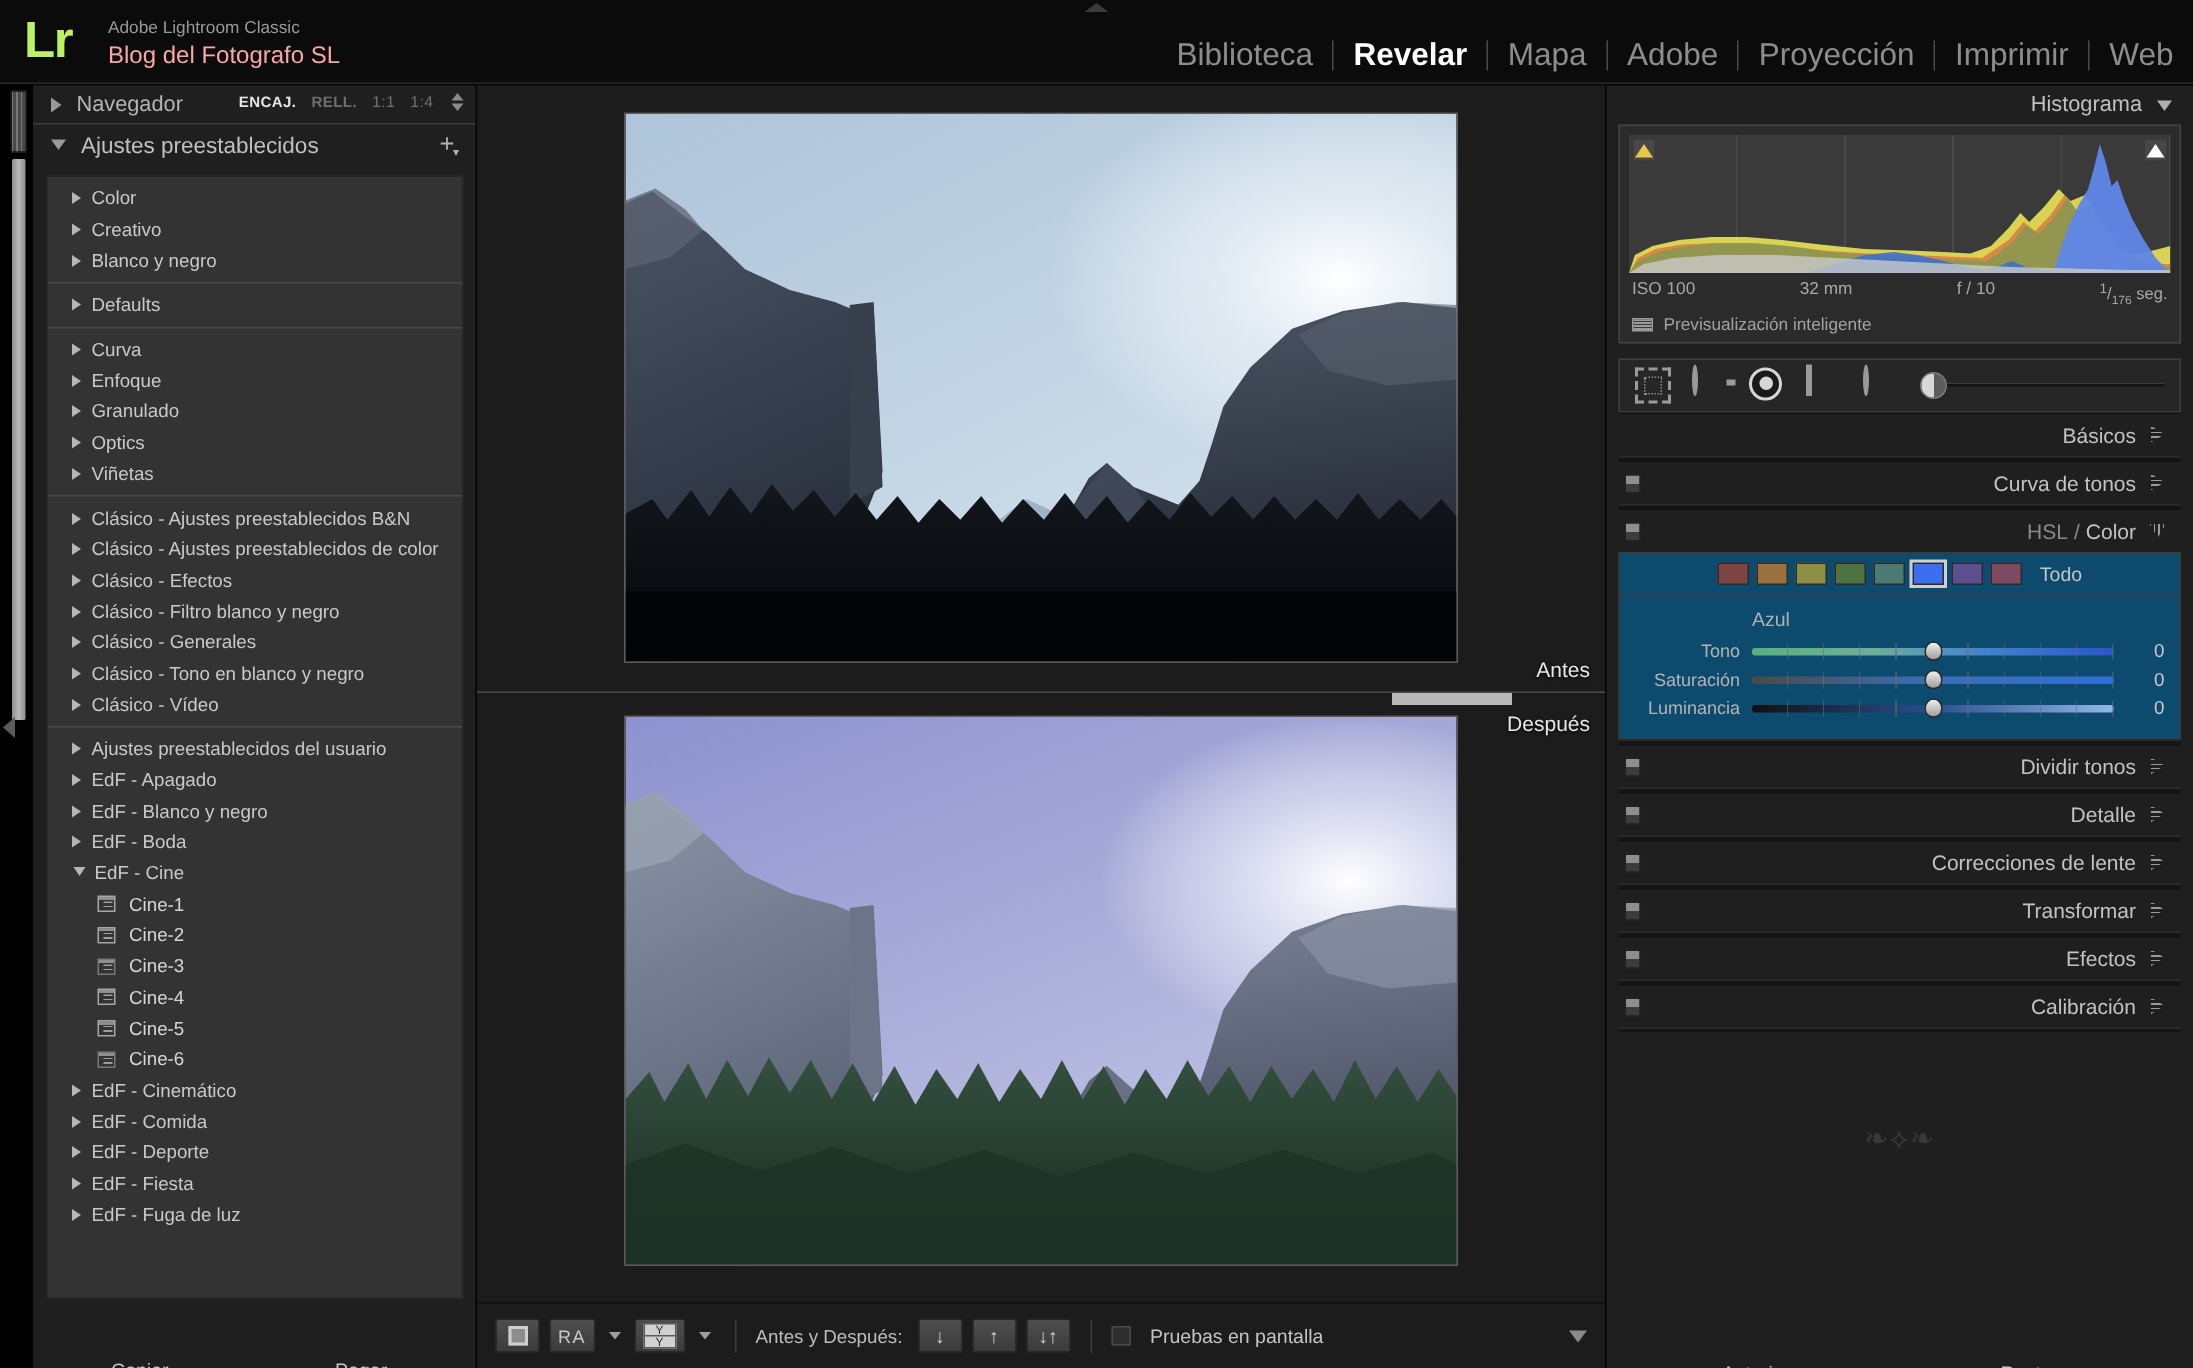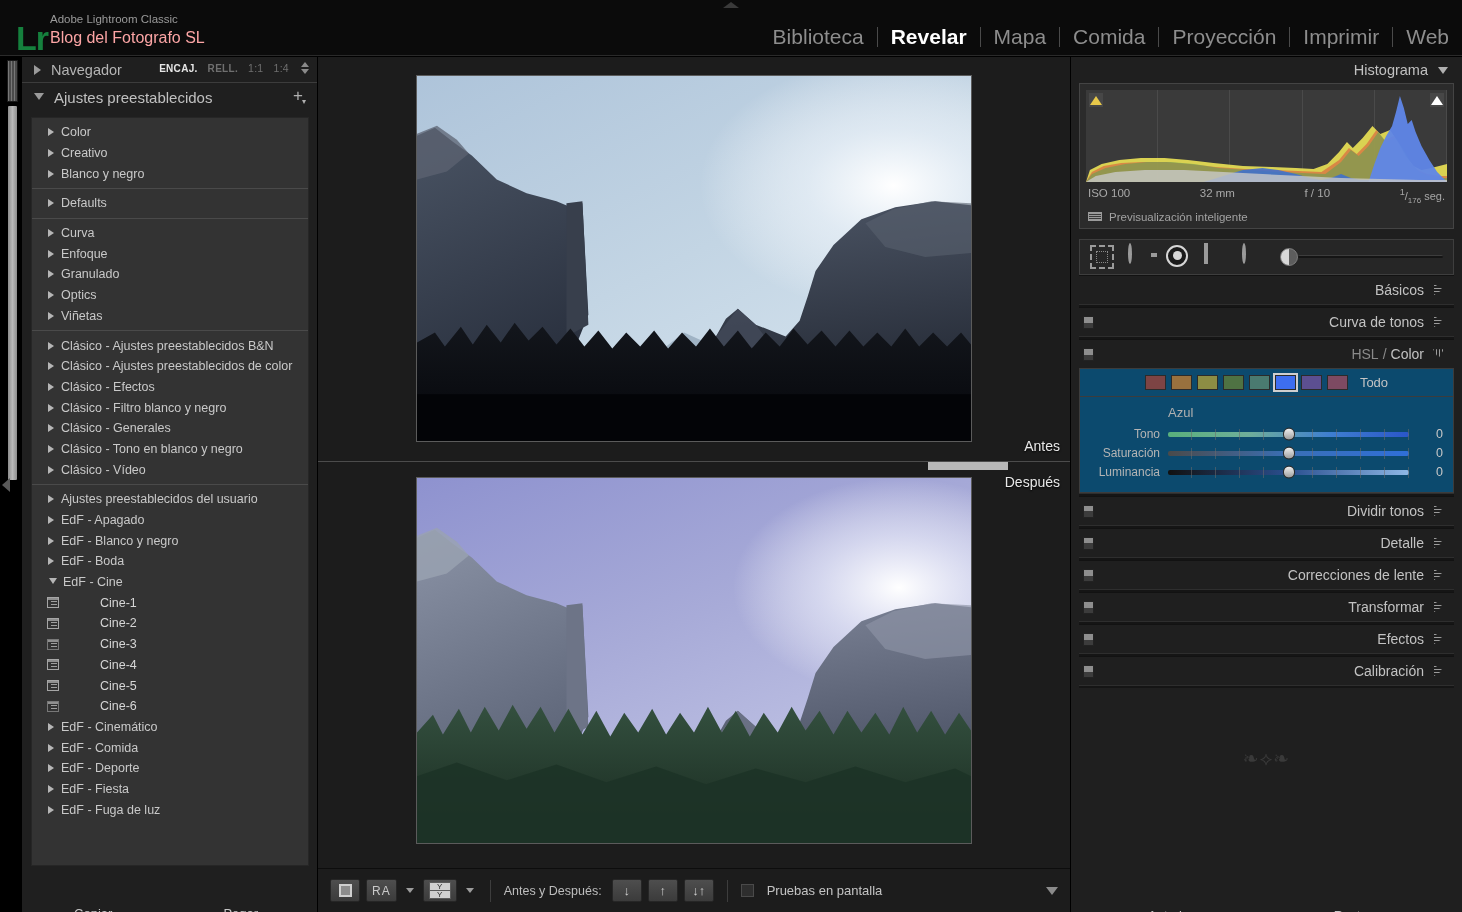--- a/index.html
+++ b/index.html
@@ -9,26 +9,25 @@
     font-family: "Liberation Sans", sans-serif;
     overflow: hidden;
     -webkit-font-smoothing: antialiased;
   }
   .app { position: relative; width: 1462px; height: 912px; background: #000; }
 
   
   .topbar { position: absolute; left: 0; top: 0; width: 1462px; height: 56px; background: #0b0b0b; }
   .lr-logo {
     position: absolute; left: 16px; top: 10px;
-    font-size: 34px; font-weight: bold; color: #15803d;
+    font-size: 34px; font-weight: bold; color: #bef264;
     letter-spacing: -1px; line-height: 34px;
     font-family: "Liberation Sans", sans-serif;
-    margin-top: 11px;
-  }
-  .id-block { position: absolute; left: 50px; top: 12px; }
+  }
+  .id-block { position: absolute; left: 72px; top: 12px; }
   .id-small { font-size: 11.5px; color: #9a9a9a; line-height: 14px; }
   .id-big   { font-size: 16px; color: #fca5a5; line-height: 21px; margin-top: 1px; }
 
   .top-arrow {
     position: absolute; left: 731px; top: 2px; transform: translateX(-50%);
     width: 0; height: 0; border-left: 8px solid transparent;
     border-right: 8px solid transparent; border-bottom: 6px solid #3a3a3a;
   }
 
   
@@ -93,21 +92,21 @@
   }
   .prow .ar {
     width: 0; height: 0; margin-right: 7px; margin-left: -14px;
     border-top: 4px solid transparent; border-bottom: 4px solid transparent;
     border-left: 6px solid #b6b6b6;
   }
   .prow .ar.open {
     border-left: 4px solid transparent; border-right: 4px solid transparent;
     border-top: 6px solid #b6b6b6; margin-top: 2px; margin-right: 6px; margin-left: -13px;
   }
-  .prow.child { padding-left: 36px; color: #d6d6d6; gap: 32px; }
+  .prow.child { padding-left: 54px; color: #d6d6d6; }
   .sheet-icon {
     width: 12px; height: 11px; margin-right: 9px; margin-left: -21px;
     border: 1px solid #a6a6a6; background:
       linear-gradient(to bottom, #8f8f8f 0 2px, transparent 2px 100%);
     position: relative; flex: 0 0 auto;
   }
   .sheet-icon::after {
     content: ""; position: absolute; left: 3px; top: 3px; right: 1px; bottom: 1px;
     background:
       repeating-linear-gradient(to bottom, #9e9e9e 0 1px, transparent 1px 3px);
@@ -331,21 +330,21 @@
       <div class="id-big">Blog del Fotografo SL</div>
     </div>
     <div class="top-arrow"></div>
     <div class="modules" id="modules">
         <span class="module">Biblioteca</span>
         <span class="module-sep"></span>
         <span class="module active">Revelar</span>
         <span class="module-sep"></span>
         <span class="module">Mapa</span>
         <span class="module-sep"></span>
-        <span class="module">Comida</span>
+        <span class="module">Adobe</span>
         <span class="module-sep"></span>
         <span class="module">Proyección</span>
         <span class="module-sep"></span>
         <span class="module">Imprimir</span>
         <span class="module-sep"></span>
         <span class="module">Web</span>
       </div>
   </div>
   <div class="topline"></div>
 

